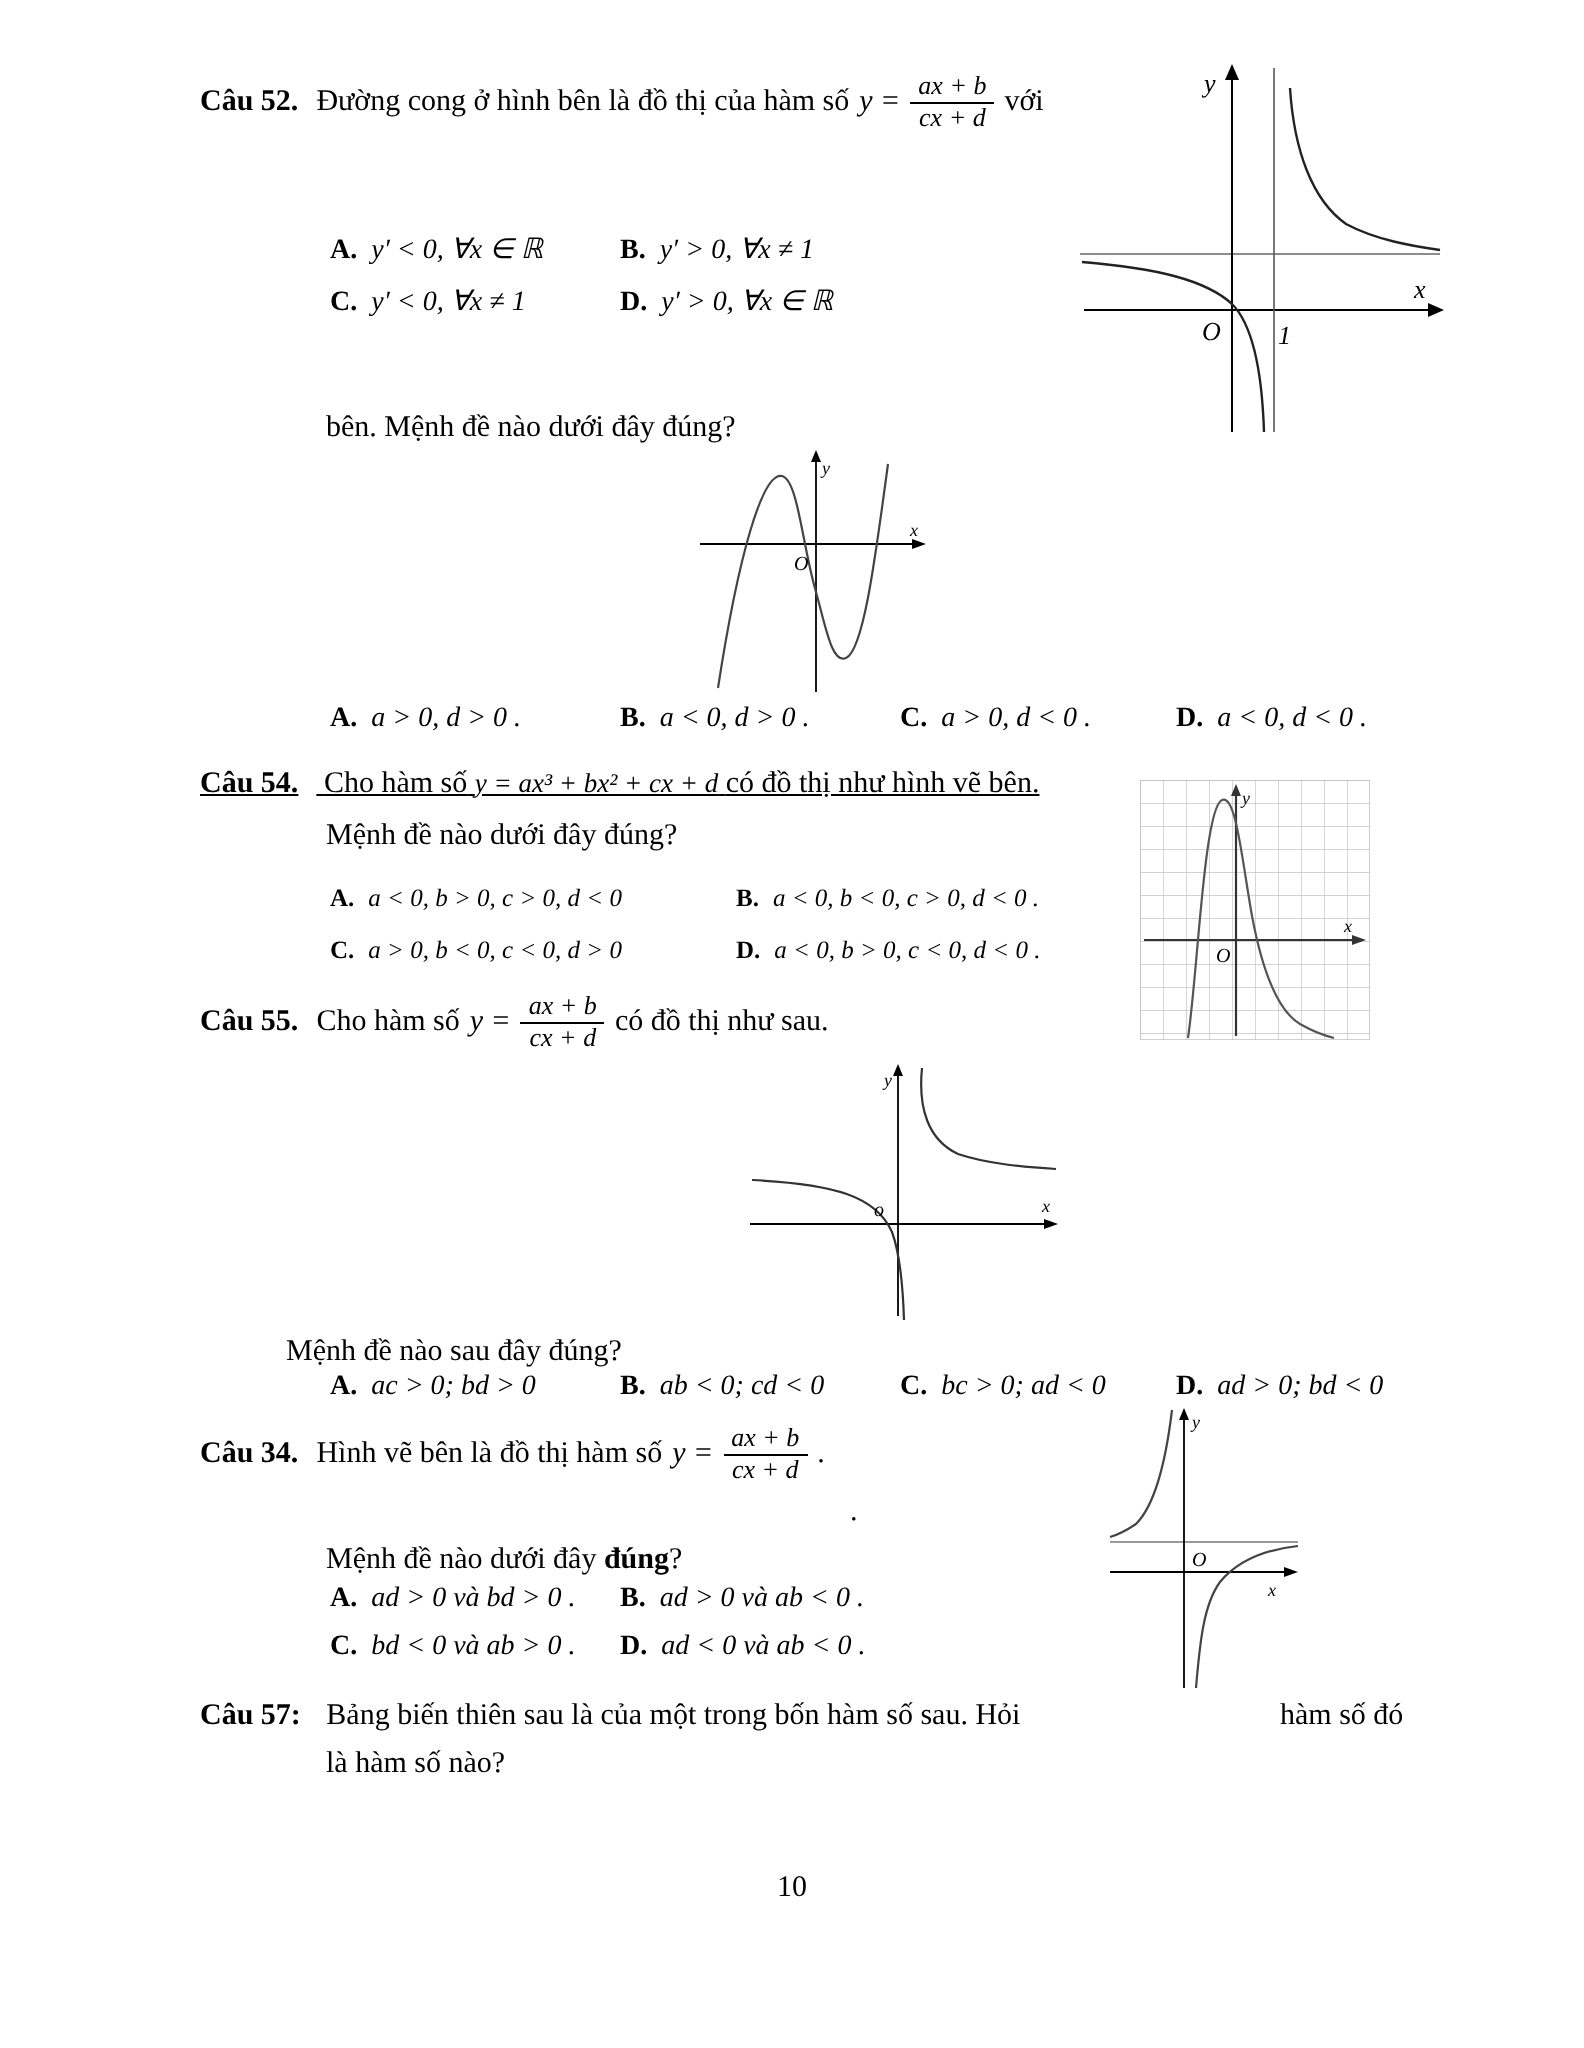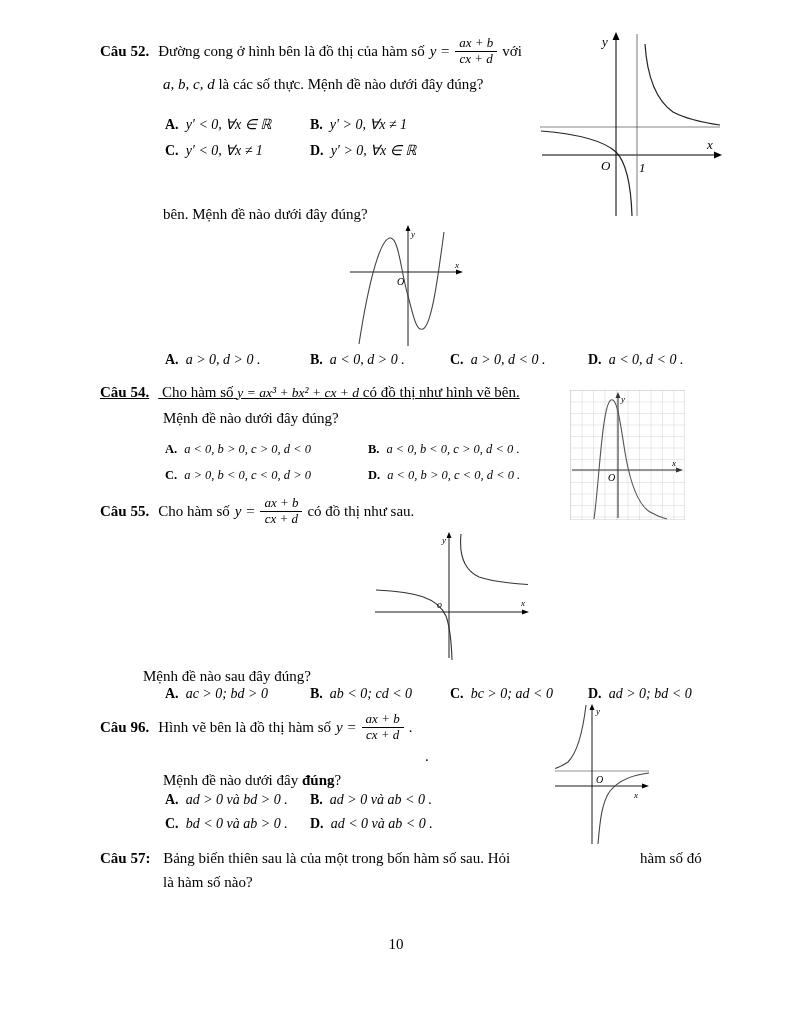--- a/index.html
+++ b/index.html
@@ -33,24 +33,20 @@
 
   <div class="fline" style="left:100px; top:34px; height:34px;">
     <b class="qlabel">Câu 52.</b>
     <span>Đường cong ở hình bên là đồ thị của hàm số</span>
     <span class="math">y =</span>
     <span class="frac">
       <span class="num">ax + b</span>
       <span class="den">cx + d</span>
     </span>
     <span>với</span>
-  </div>
-  <div class="line" style="left:163px; top:72px;">
-    <span class="math">a, b, c, d</span>
-    <span>là các số thực. Mệnh đề nào dưới đây đúng?</span>
   </div>
   <div class="opt" style="left:165px; top:116px;"><b>A.</b><span class="math">y′ &lt; 0, ∀x ∈ ℝ</span></div>
   <div class="opt" style="left:310px; top:116px;"><b>B.</b><span class="math">y′ &gt; 0, ∀x ≠ 1</span></div>
   <div class="opt" style="left:165px; top:142px;"><b>C.</b><span class="math">y′ &lt; 0, ∀x ≠ 1</span></div>
   <div class="opt" style="left:310px; top:142px;"><b>D.</b><span class="math">y′ &gt; 0, ∀x ∈ ℝ</span></div>
 
   <div class="graph" style="left:538px; top:30px;">
     <svg width="185" height="190" viewBox="0 0 185 190">
       <line x1="2" y1="97" x2="182" y2="97" stroke="#666" stroke-width="0.8"></line>
       <line x1="4" y1="125" x2="177" y2="125" stroke="#000" stroke-width="1"></line>
@@ -145,21 +141,21 @@
   </div>
 
   <div class="line" style="left:143px; top:664px;font-family:Liberation Serif, serif;">Mệnh đề nào sau đây đúng?</div>
 
   <div class="opt opt-xs" style="left:165px; top:686px;"><b>A.</b><span class="math">ac &gt; 0;  bd &gt; 0</span></div>
   <div class="opt opt-xs" style="left:310px; top:686px;"><b>B.</b><span class="math">ab &lt; 0;  cd &lt; 0</span></div>
   <div class="opt opt-xs" style="left:450px; top:686px;"><b>C.</b><span class="math">bc &gt; 0;  ad &lt; 0</span></div>
   <div class="opt opt-xs" style="left:588px; top:686px;"><b>D.</b><span class="math">ad &gt; 0;  bd &lt; 0</span></div>
 
   <div class="fline" style="left:100px; top:710px; height:34px;">
-    <b class="qlabel">Câu 96.</b>
+    <b class="qlabel">Câu 34.</b>
     <span>Hình vẽ bên là đồ thị hàm số</span>
     <span class="math">y =</span>
     <span class="frac">
       <span class="num">ax + b</span>
       <span class="den">cx + d</span>
     </span>
     <span>.</span>
   </div>
   <div class="line" style="left:425px; top:744px;">.</div>
   <div class="line" style="left:163px; top:768px;">

